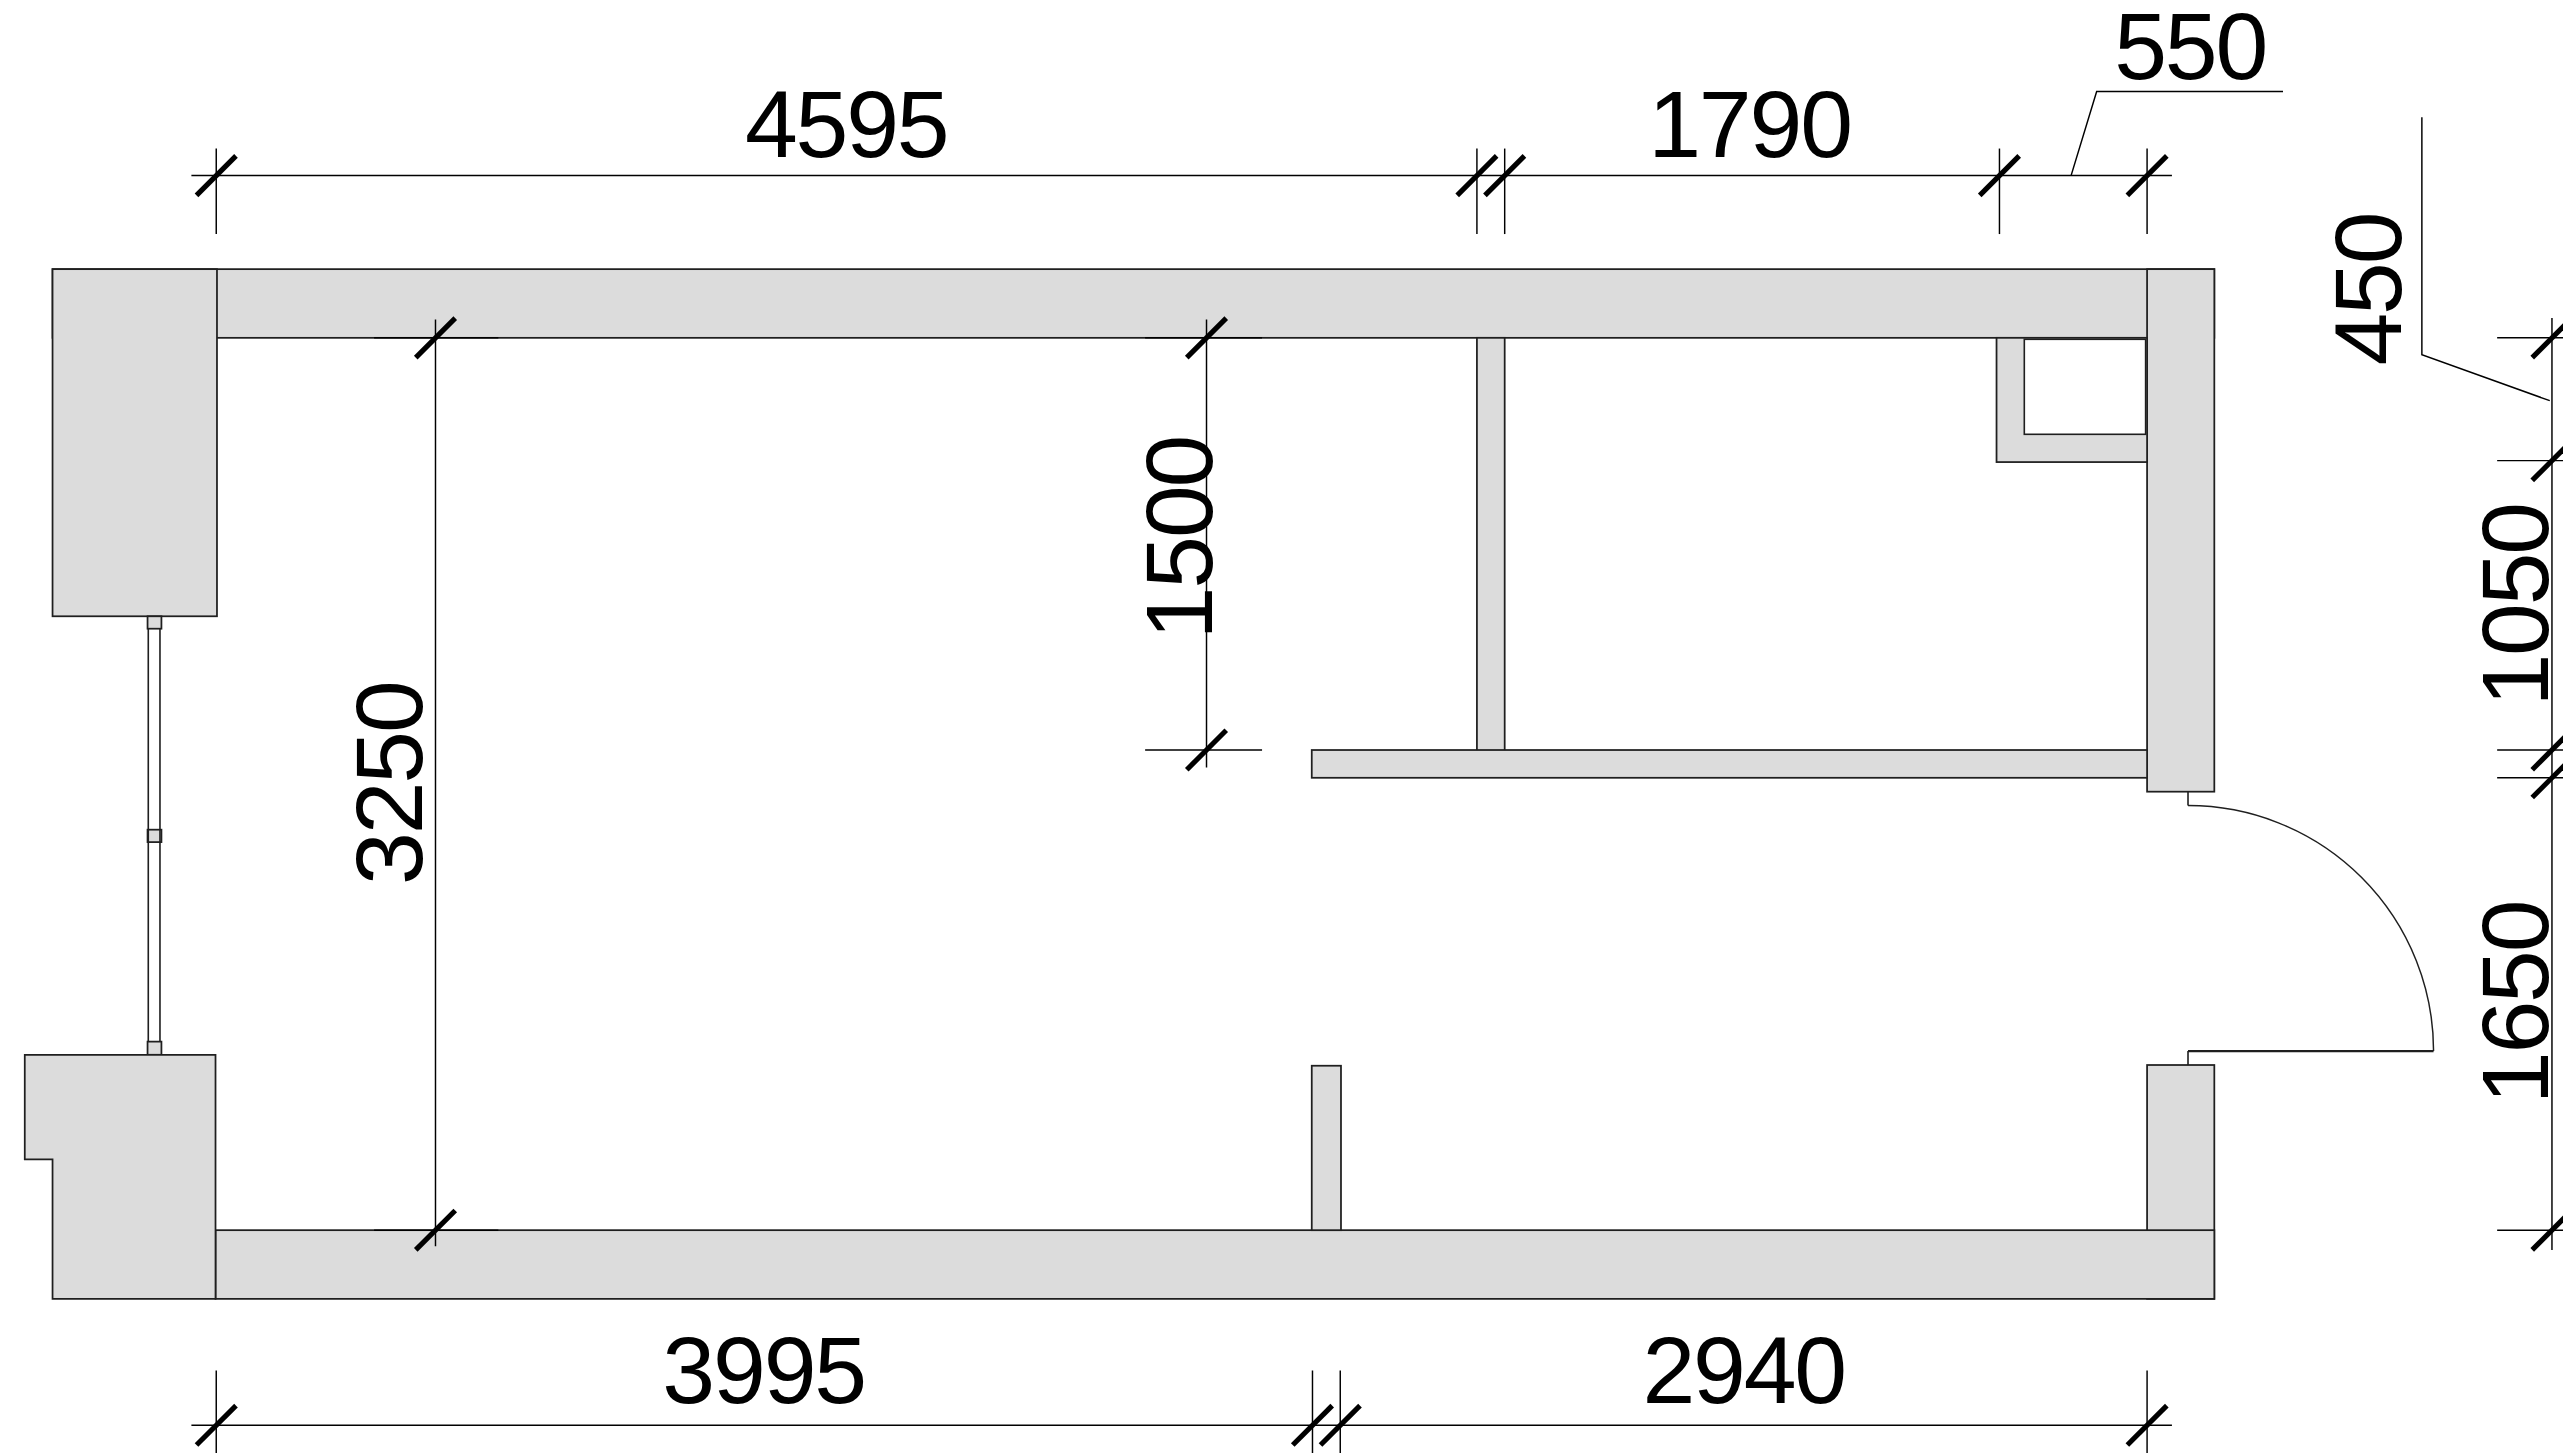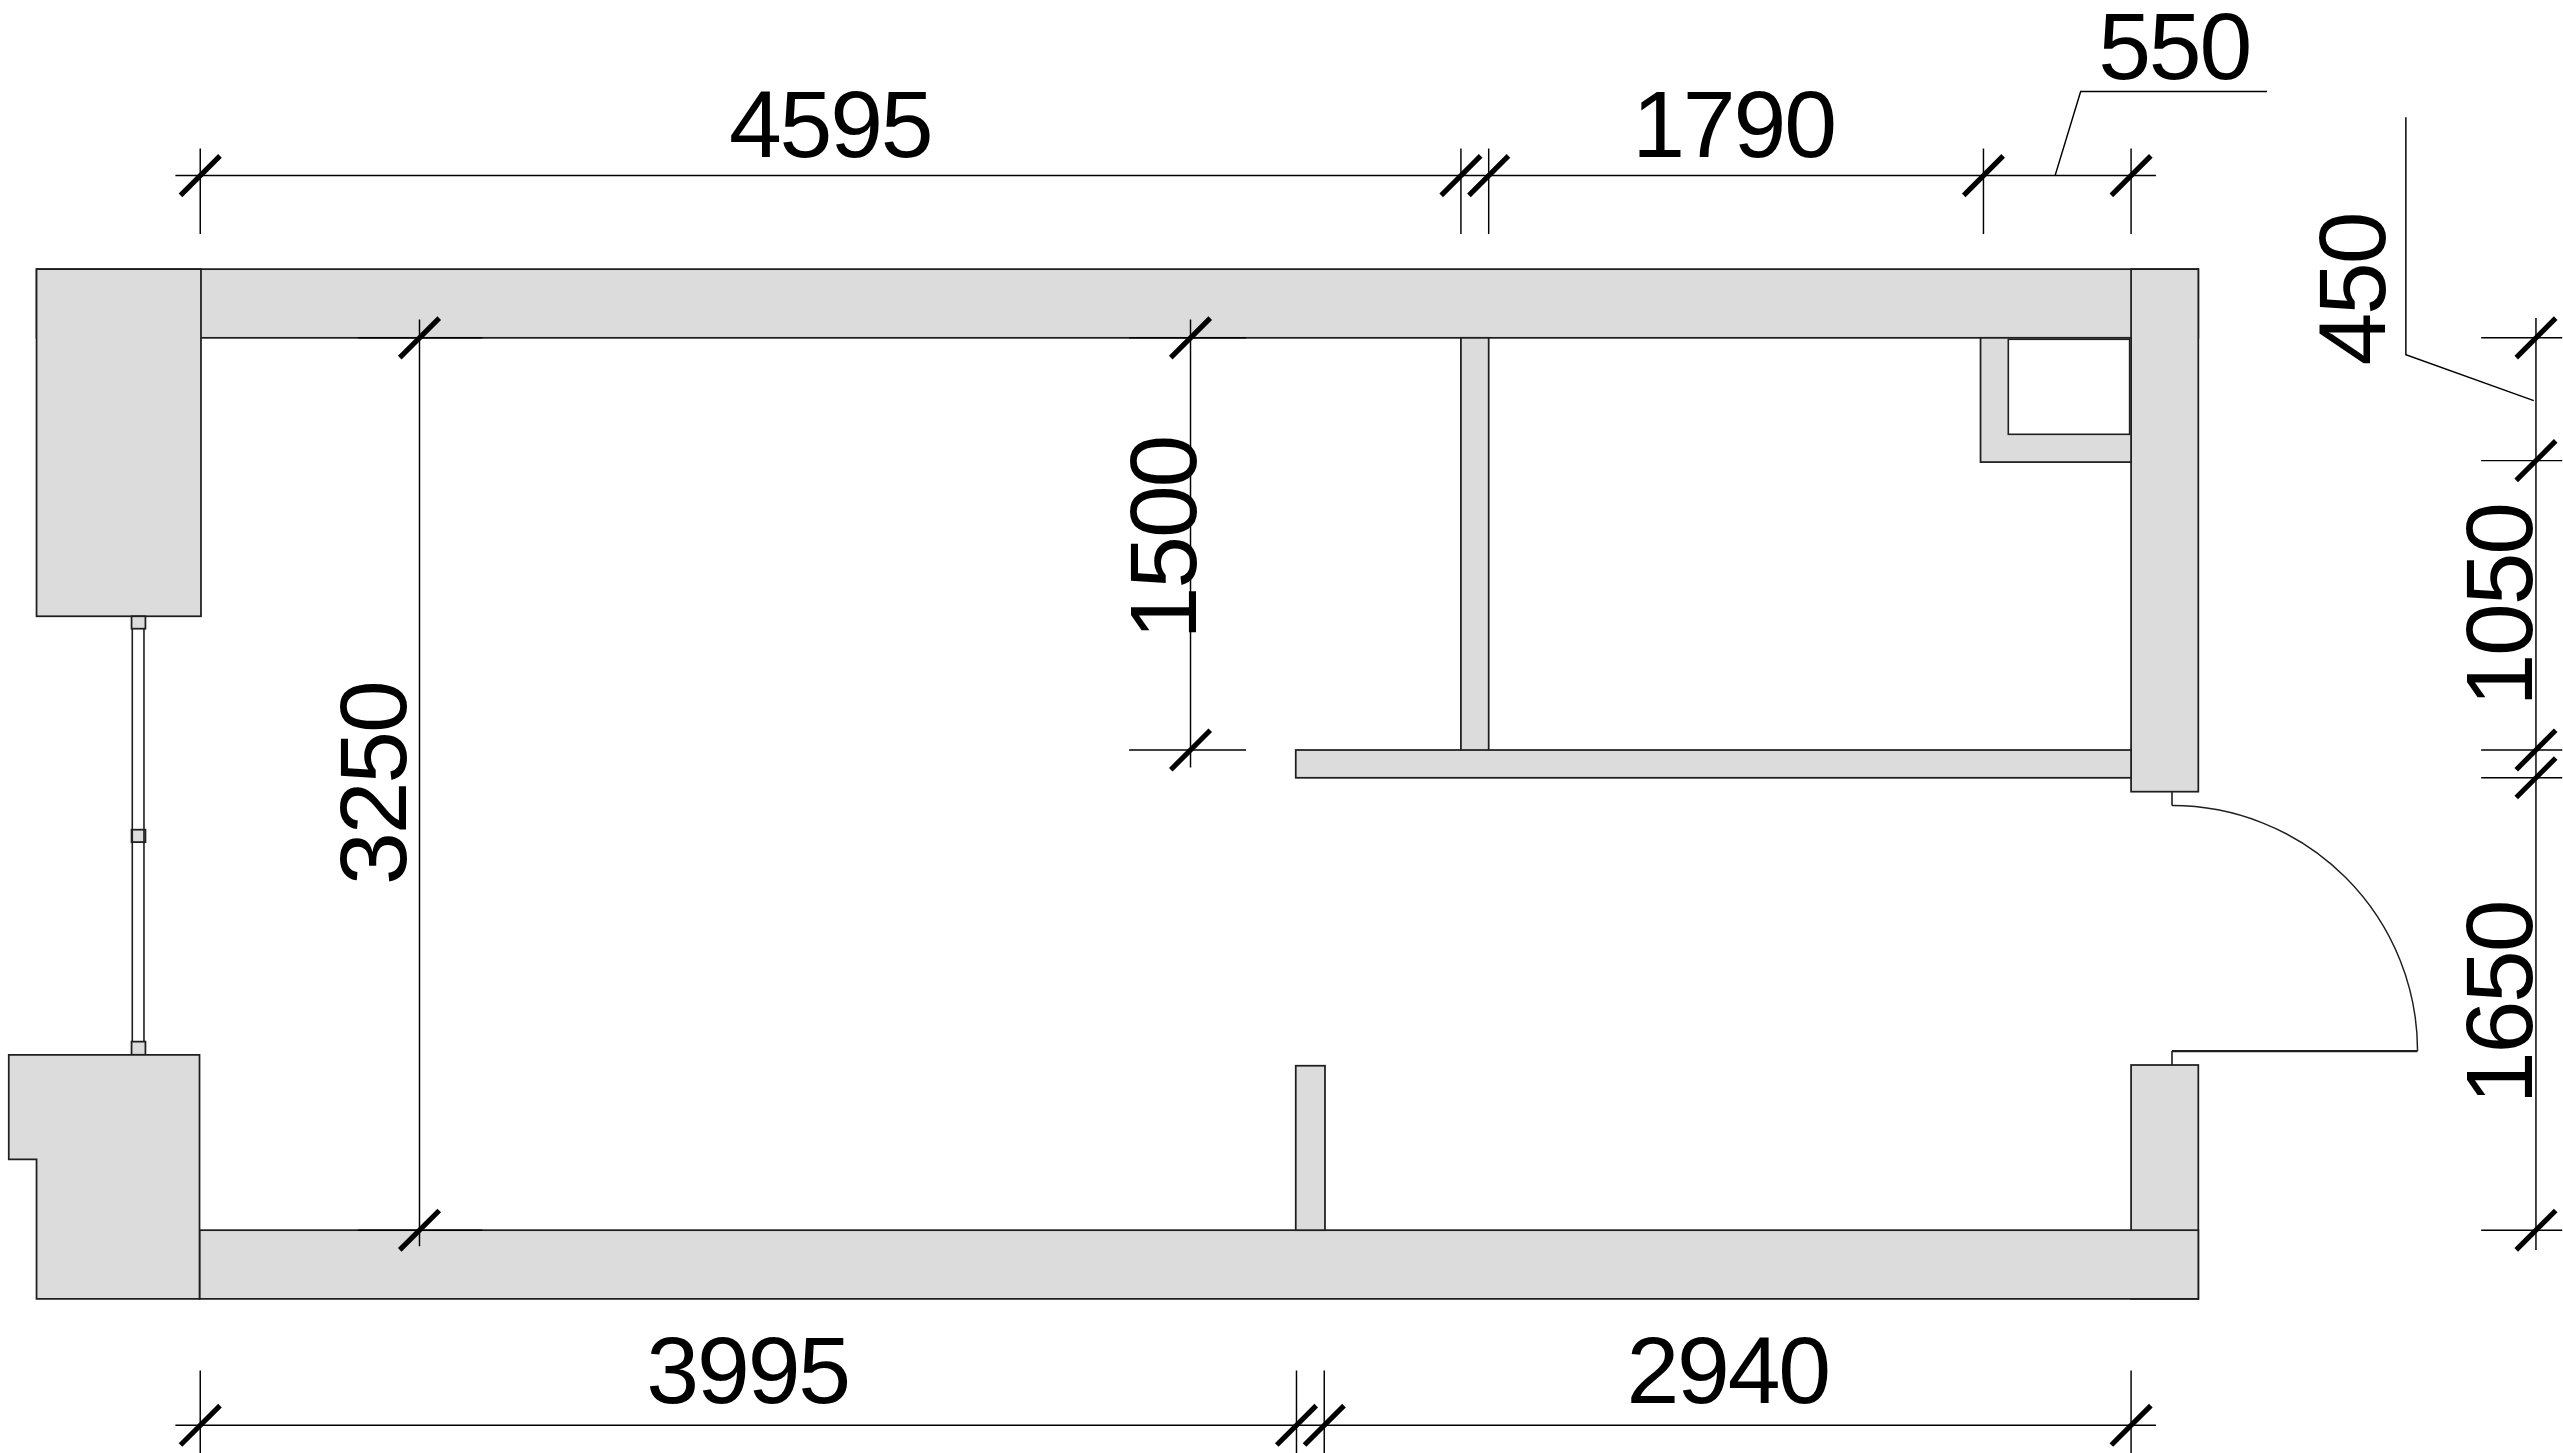--- a/index.html
+++ b/index.html
@@ -9,20 +9,21 @@
     width: 2563px;
     height: 1454px;
     overflow: hidden;
     font-family: "Liberation Sans", sans-serif;
   }
   #sheet {
     position: relative;
     width: 2068px;
     height: 1454px;
     background: #ffffff;
+    padding-left: 16px;
   }
   svg { display: block; }
   text {
     font-family: "Liberation Sans", "DejaVu Sans", sans-serif;
     fill: #000000;
     letter-spacing: -3px;
   }
 </style>
 </head>
 <body>

